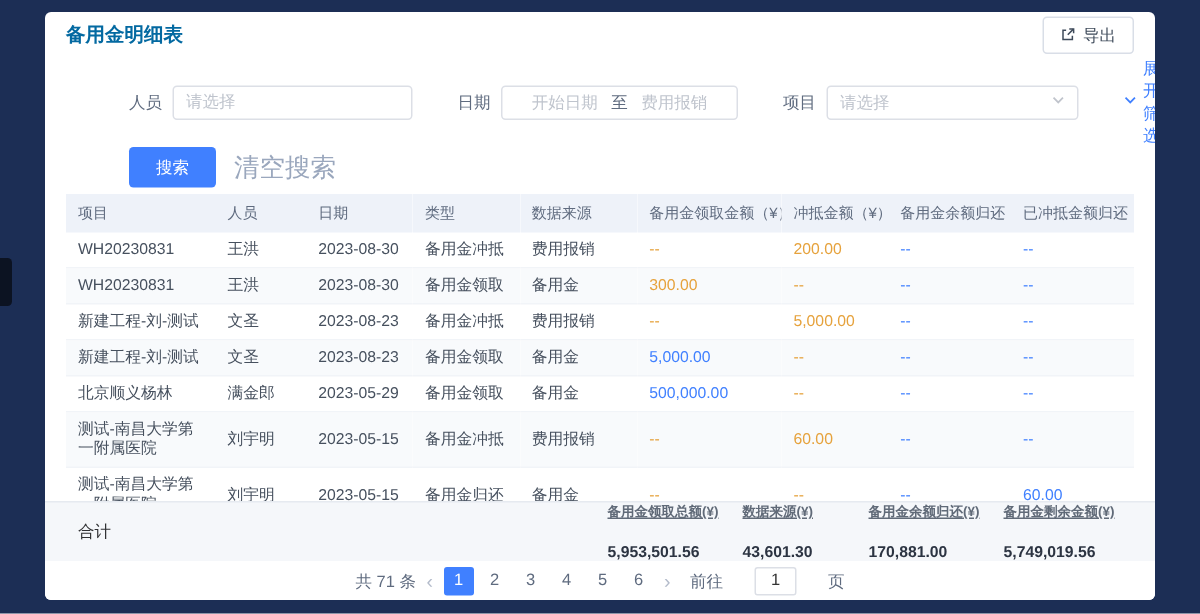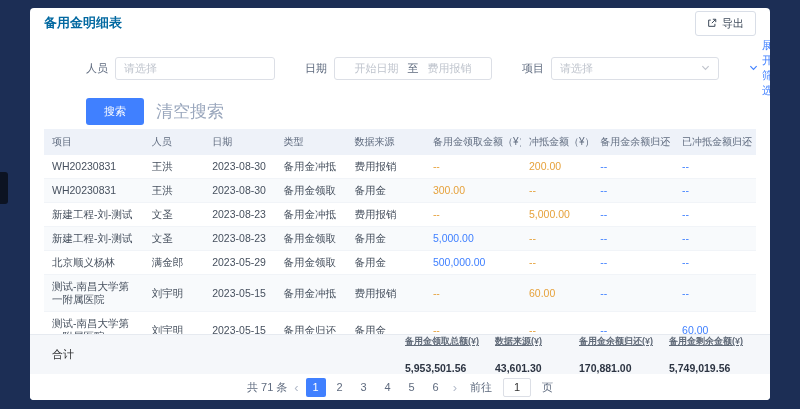--- a/index.html
+++ b/index.html
@@ -55,21 +55,21 @@
   .sum-item { min-width:68px; }
   .sum-label { font-size:9px; color:#606a78; font-weight:bold; white-space:nowrap;text-decoration:underline; }
   .sum-value { font-size:10.5px; color:#2c3442; font-weight:bold; margin-top:14px; white-space:nowrap; }
 
   .pagination-row { flex:0 0 26px; display:flex; align-items:center; justify-content:center; gap:7px;
                     font-size:11px; color:#5f6b7f; background:#fff; }
   .page-btn { min-width:20px; height:19px; border:none; background:none; font-size:11px; color:#5f6b7f;
               cursor:pointer; border-radius:2px; }
   .page-btn.active { background:var(--accent,#4080ff); color:#fff; }
   .nav-btn { border:none; background:none; color:#b4bccb; cursor:pointer; font-size:13px; line-height:1; }
-  .goto-wrap { display:flex; align-items:center; gap:11px; margin-left:6px; }
+  .goto-wrap { display:flex; align-items:center; gap:21px; margin-left:6px; }
   .goto-input { width:28px; height:19px; border:1px solid #dcdfe6; border-radius:2px; text-align:center;
                 font-size:11px; color:#333; outline:none; }
 
   .drawer-handle { position:absolute; left:0; top:172px; width:8px; height:32px; background:#0c1322;
                    border-radius:0 3px 3px 0; cursor:pointer; border:none; }
 </style>
 </head>
 <body>
 
 <button class="drawer-handle"></button>

